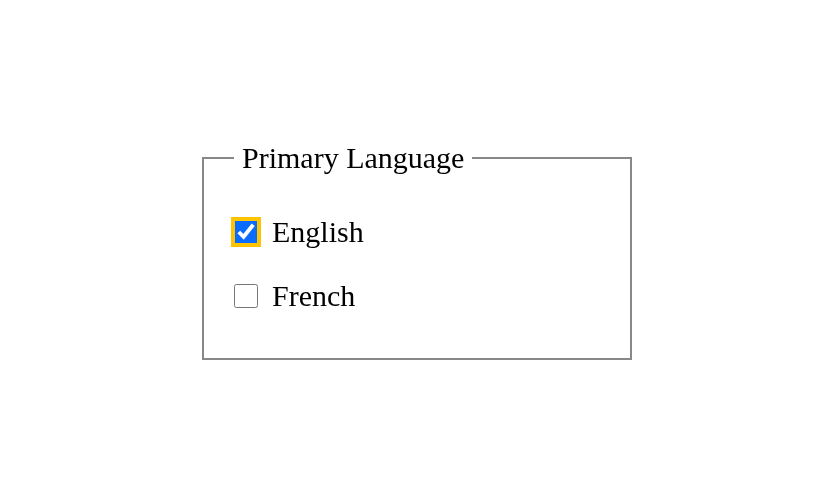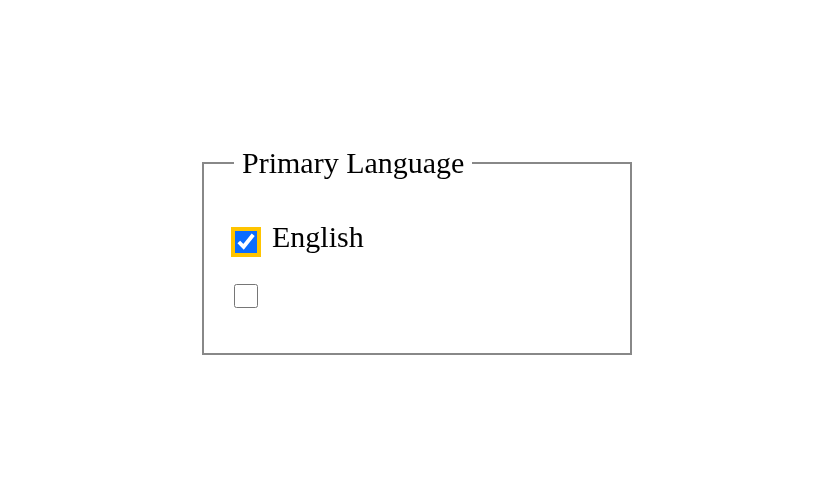--- a/index.html
+++ b/index.html
@@ -30,21 +30,21 @@
       width: 430px;
     }
     legend {
       font-size: 30px;
       padding: 0 8px;
       color: #000;
       font-family: Georgia, 'Times New Roman', serif;
     }
     .option {
       display: flex;
-      align-items: flex-end;
+      align-items: center;
       margin: 30px 0;
     }
     .option:first-of-type {
       margin-top: 10px;
     }
     .option:last-of-type {
       margin-bottom: 10px;
     }
     input[type="checkbox"] {
       width: 24px;
@@ -72,15 +72,16 @@
     <legend>Primary Language</legend>
 
     <div class="option">
       <input type="checkbox" id="opt0" class="highlighted-checkbox" checked="checked" style="">
       <label for="opt0">English</label>
     </div>
 
 
     <div class="option">
       <input type="checkbox" id="opt2" style="">
+      <label for="opt2">French</label>
     </div>
   </fieldset>
 </div>
 
 </body></html>

